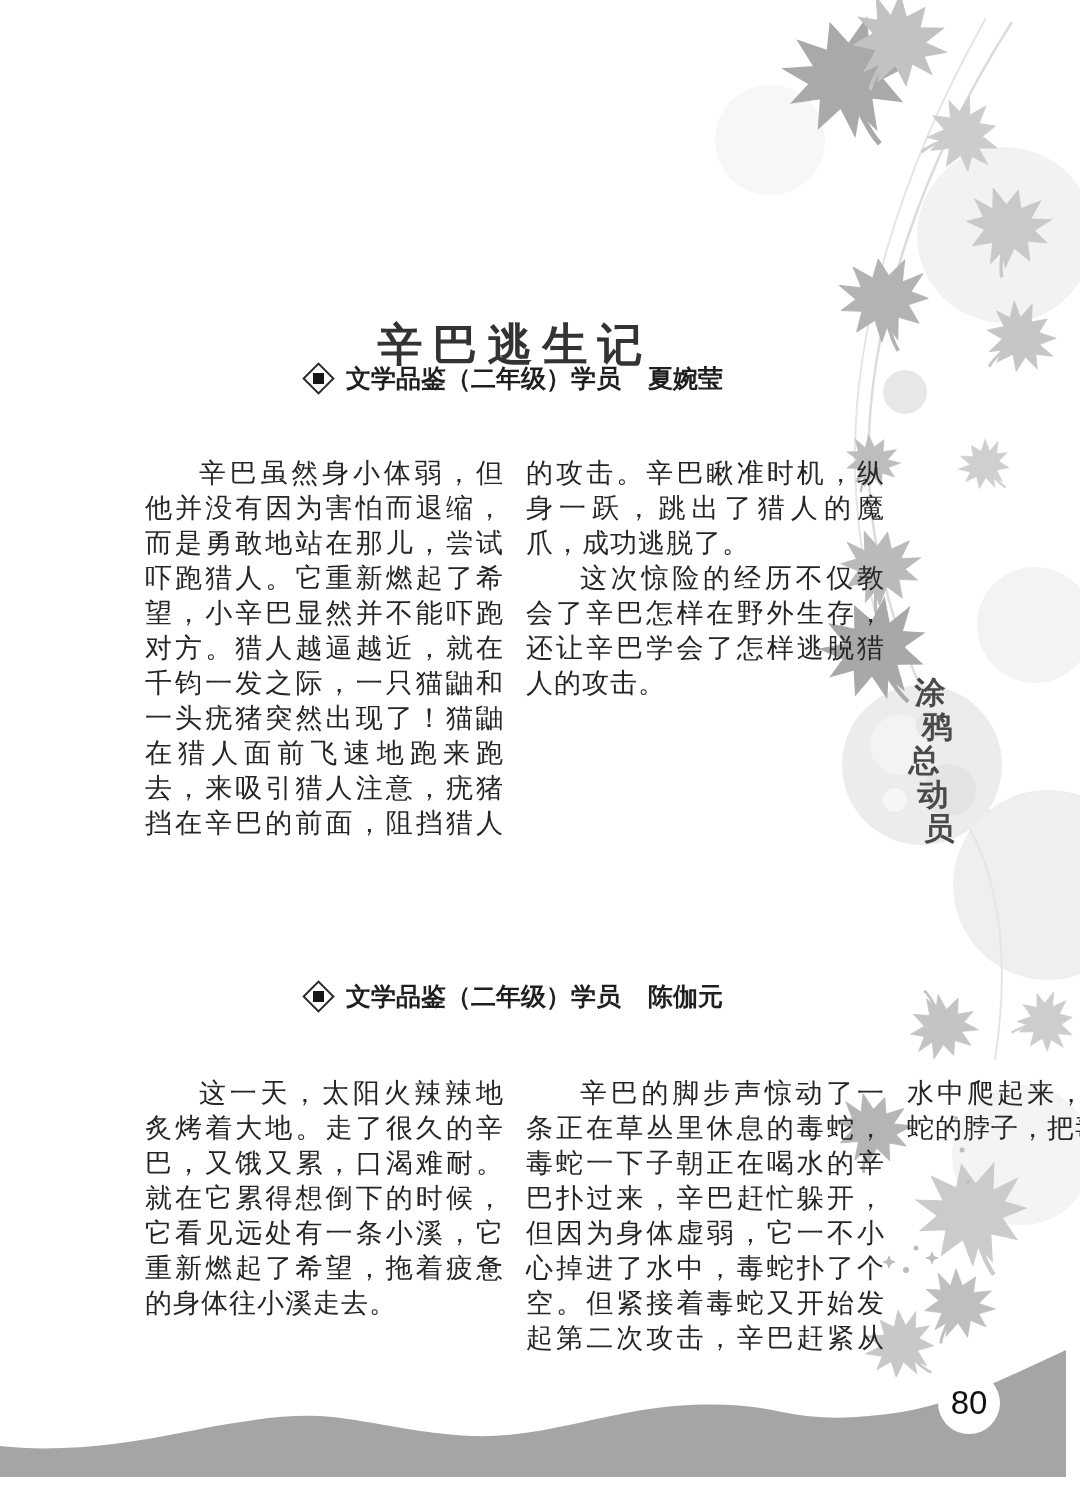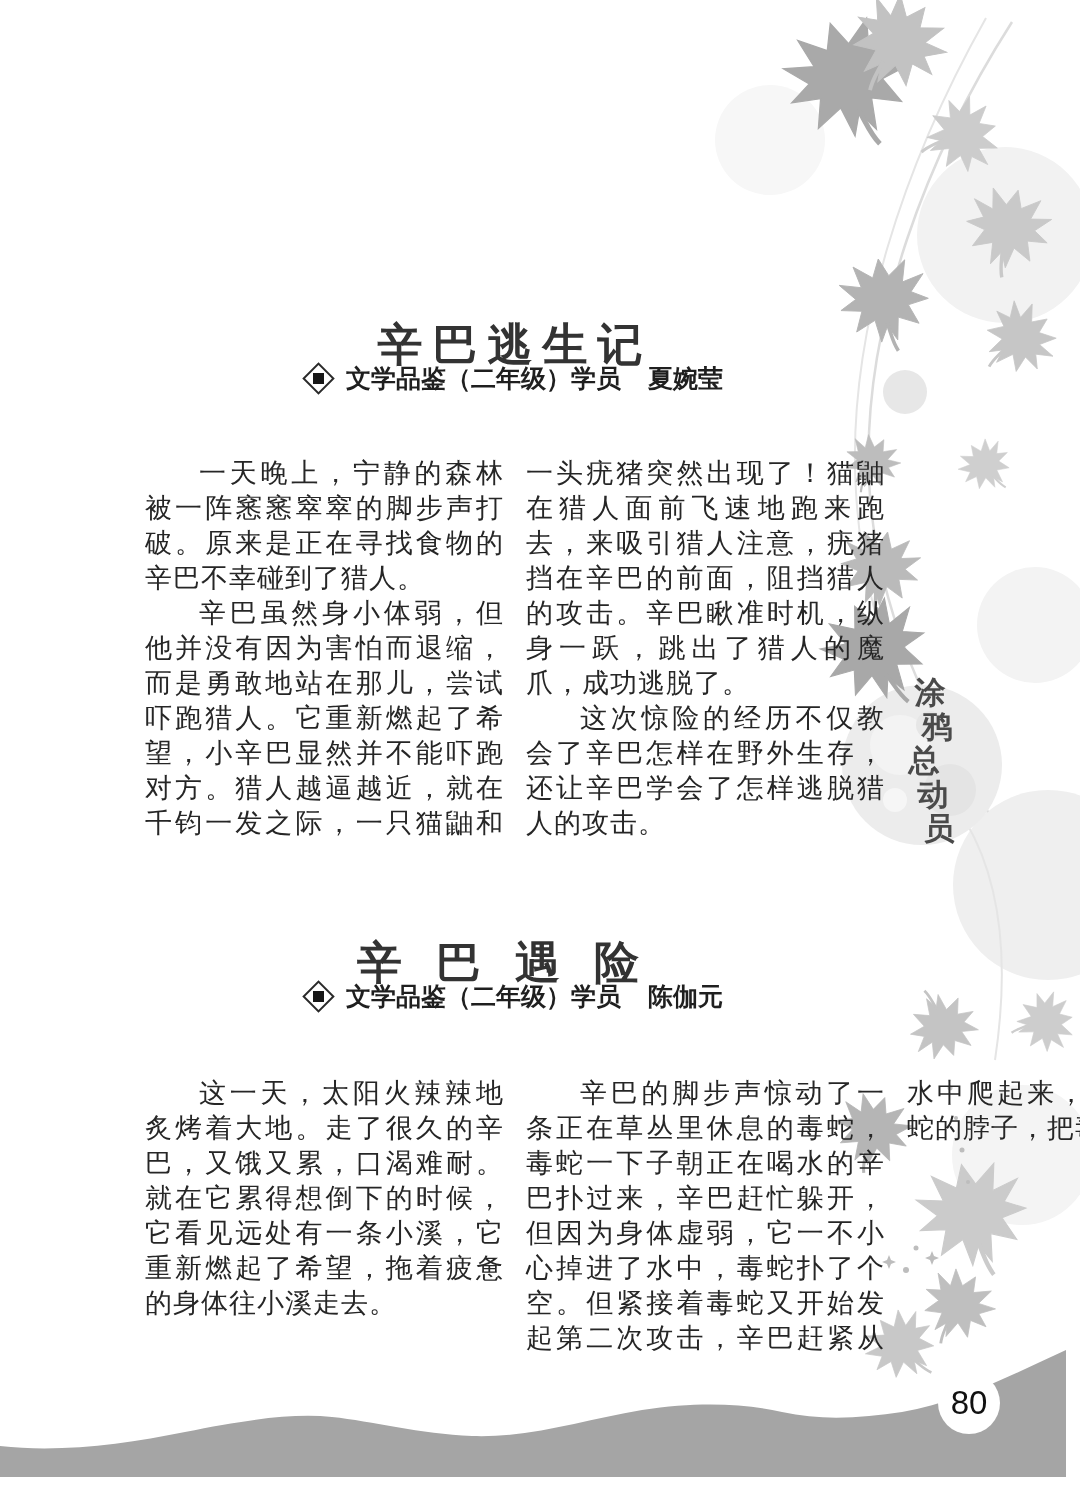--- a/index.html
+++ b/index.html
@@ -132,26 +132,24 @@
          C700,1401 746,1404 782,1412 C822,1421 862,1418 902,1412
          C960,1402 1014,1374 1066,1350 L1066,1477 L0,1477 Z"></path>
   </svg>
 
 
   <div class="article-title" id="title-1">辛巴逃生记</div>
   <div class="byline" id="byline-1">
     <span class="bullet"><i></i></span><span>文学品鉴（二年级）学员</span><span class="author">夏婉莹</span>
   </div>
   <div class="story" id="story-1">
-      <p>一天晚上，宁静的森林被一阵窸窸窣窣的脚步声打破。原来是正在寻找食物的辛巴不幸碰到了猎人。</p>
       <p>辛巴虽然身小体弱，但他并没有因为害怕而退缩，而是勇敢地站在那儿，尝试吓跑猎人。它重新燃起了希望，小辛巴显然并不能吓跑对方。猎人越逼越近，就在千钧一发之际，一只猫鼬和一头疣猪突然出现了！猫鼬在猎人面前飞速地跑来跑去，来吸引猎人注意，疣猪挡在辛巴的前面，阻挡猎人的攻击。辛巴瞅准时机，纵身一跃，跳出了猎人的魔爪，成功逃脱了。</p>
       <p>这次惊险的经历不仅教会了辛巴怎样在野外生存，还让辛巴学会了怎样逃脱猎人的攻击。</p>
     </div>
 
-  <div class="article-title wide" id="title-2">辛巴遇险</div>
   <div class="byline" id="byline-2">
     <span class="bullet"><i></i></span><span>文学品鉴（二年级）学员</span><span class="author">陈伽元</span>
   </div>
   <div class="story" id="story-2">
       <p>这一天，太阳火辣辣地炙烤着大地。走了很久的辛巴，又饿又累，口渴难耐。就在它累得想倒下的时候，它看见远处有一条小溪，它重新燃起了希望，拖着疲惫的身体往小溪走去。</p>
       <p>辛巴的脚步声惊动了一条正在草丛里休息的毒蛇，毒蛇一下子朝正在喝水的辛巴扑过来，辛巴赶忙躲开，但因为身体虚弱，它一不小心掉进了水中，毒蛇扑了个空。但紧接着毒蛇又开始发起第二次攻击，辛巴赶紧从水中爬起来，一下咬住了毒蛇的脖子，把毒蛇甩开了。</p>
     </div>
 
   <div class="v-stamp">
       <span class="v-char">涂</span>

